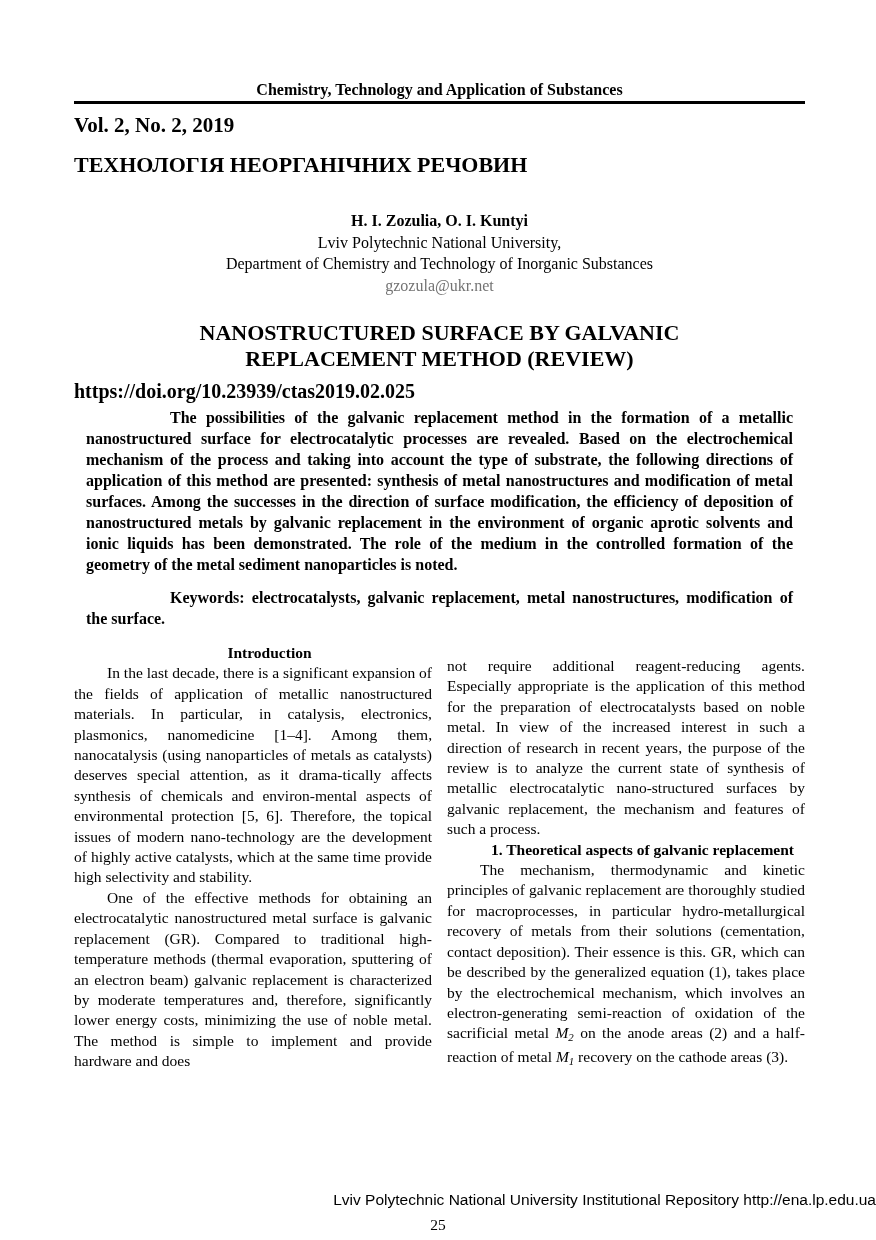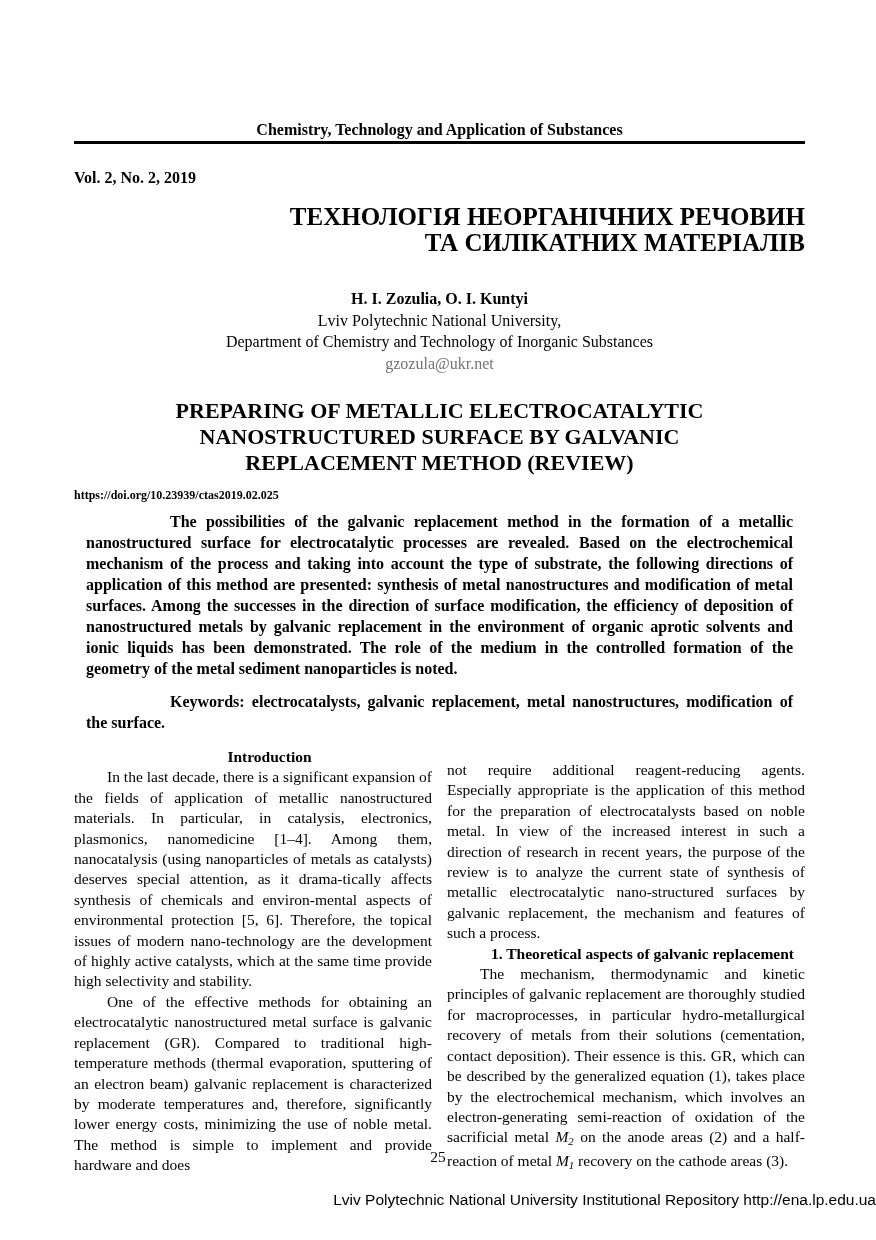--- a/index.html
+++ b/index.html
@@ -10,63 +10,63 @@
     margin: 0 auto;
     background: #ffffff;
     color: #000000;
     font-family: "Liberation Serif", serif;
     box-sizing: border-box;
     overflow: hidden;
   }
   .content { padding: 0 71px 0 74px; }
 
   .journal-title {
-    padding-top: 120px;
+    padding-top: 80px;
     text-align: center;
     font-weight: bold;
     font-size: 16px;
     line-height: 19px;
   }
   .header-rule {
     margin-top: 2px;
     border-top: 3px solid #000000;
     height: 0;
   }
   .volume-line {
-    margin-top: 24px;
+    margin-top: 12px;
     font-weight: bold;
-    font-size: 16px;
+    font-size: 21px;
     line-height: 19px;
   }
   .section-heading {
     margin-top: 17px;
-    text-align: right;
+    text-align: left;
     font-weight: bold;
-    font-size: 25px;
+    font-size: 22px;
     line-height: 26px;
   }
   .authors-block {
     margin-top: 32px;
     text-align: center;
     font-size: 16px;
     line-height: 21.5px;
   }
   .authors-names { font-weight: bold; }
   .email-line a, .email { color: #737373; text-decoration: none; }
   .article-title {
     margin-top: 24px;
     text-align: center;
     font-weight: bold;
     font-size: 22px;
     line-height: 26px;
   }
   .doi-line {
     margin-top: 10px;
     font-weight: bold;
-    font-size: 12px;
+    font-size: 20px;
     line-height: 18px;
   }
   .abstract, .keywords {
     font-weight: bold;
     font-size: 16px;
     line-height: 21px;
     text-align: justify;
     text-indent: 84px;
     margin: 12px;
   }
@@ -97,21 +97,21 @@
     font-size: 15.5px;
     line-height: 20.4px;
   }
   .column p { margin: 0; text-indent: 33px; }
   .column p.no-indent { text-indent: 0; }
   .i { font-style: italic; }
   .sub { font-style: italic; font-size: 0.7em; vertical-align: -0.25em; }
 
   .page-number {
     position: absolute;
-    top: 1148px;
+    top: 1216px;
     left: 0;
     width: 100%;
     text-align: center;
     font-size: 15.5px;
   }
   .repo-footer {
     position: absolute;
     top: 1191px;
     left: 0;
     width: 100%;
@@ -126,32 +126,30 @@
 
 <div class="page">
   <div class="content">
 
     <div class="journal-title">Chemistry, Technology and Application of Substances</div>
     <div class="header-rule"></div>
     <div class="volume-line">Vol. 2, No. 2, 2019</div>
 
     <div class="section-heading">
       <div>ТЕХНОЛОГІЯ НЕОРГАНІЧНИХ РЕЧОВИН</div>
-      <div>ТА СИЛІКАТНИХ МАТЕРІАЛІВ</div>
     </div>
 
     <div class="authors-block">
       <div class="authors-names">H. I. Zozulia, O. I. Kuntyi</div>
       <div>Lviv Polytechnic National University,</div>
       <div>Department of Chemistry and Technology of Inorganic Substances</div>
       <div class="email">gzozula@ukr.net</div>
     </div>
 
     <div class="article-title">
-      <div>PREPARING OF METALLIC ELECTROCATALYTIC</div>
       <div>NANOSTRUCTURED SURFACE BY GALVANIC</div>
       <div>REPLACEMENT METHOD (REVIEW)</div>
     </div>
 
     <div class="doi-line">https://doi.org/10.23939/ctas2019.02.025</div>
 
     <p class="abstract">The possibilities of the galvanic replacement method in the formation of a metallic nanostructured surface for electrocatalytic processes are revealed. Based on the electrochemical mechanism of the process and taking into account the type of substrate, the following directions of application of this method are presented: synthesis of metal nanostructures and modification of metal surfaces. Among the successes in the direction of surface modification, the efficiency of deposition of nanostructured metals by galvanic replacement in the environment of organic aprotic solvents and ionic liquids has been demonstrated. The role of the medium in the controlled formation of the geometry of the metal sediment nanoparticles is noted.</p>
     <p class="keywords">Keywords: electrocatalysts, galvanic replacement, metal nanostructures, modification of the surface.</p>
 
     <div class="columns">

